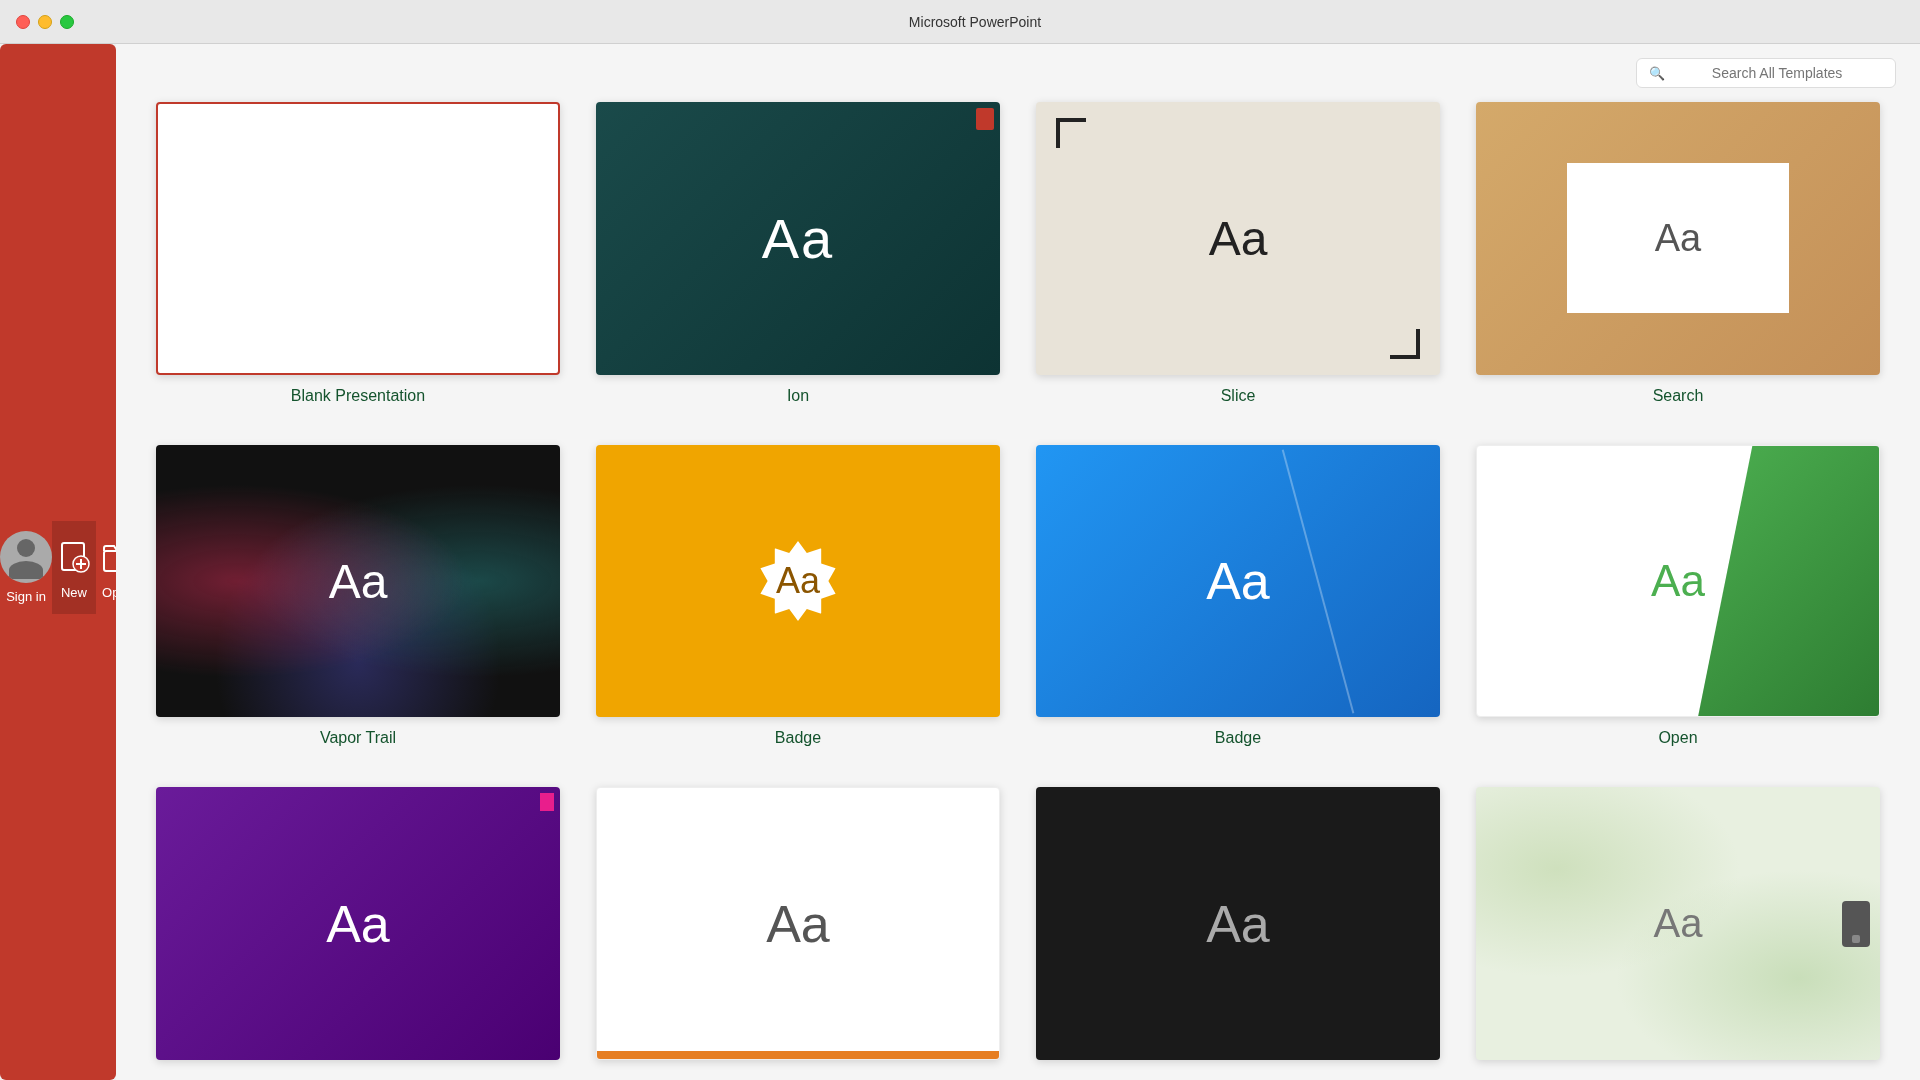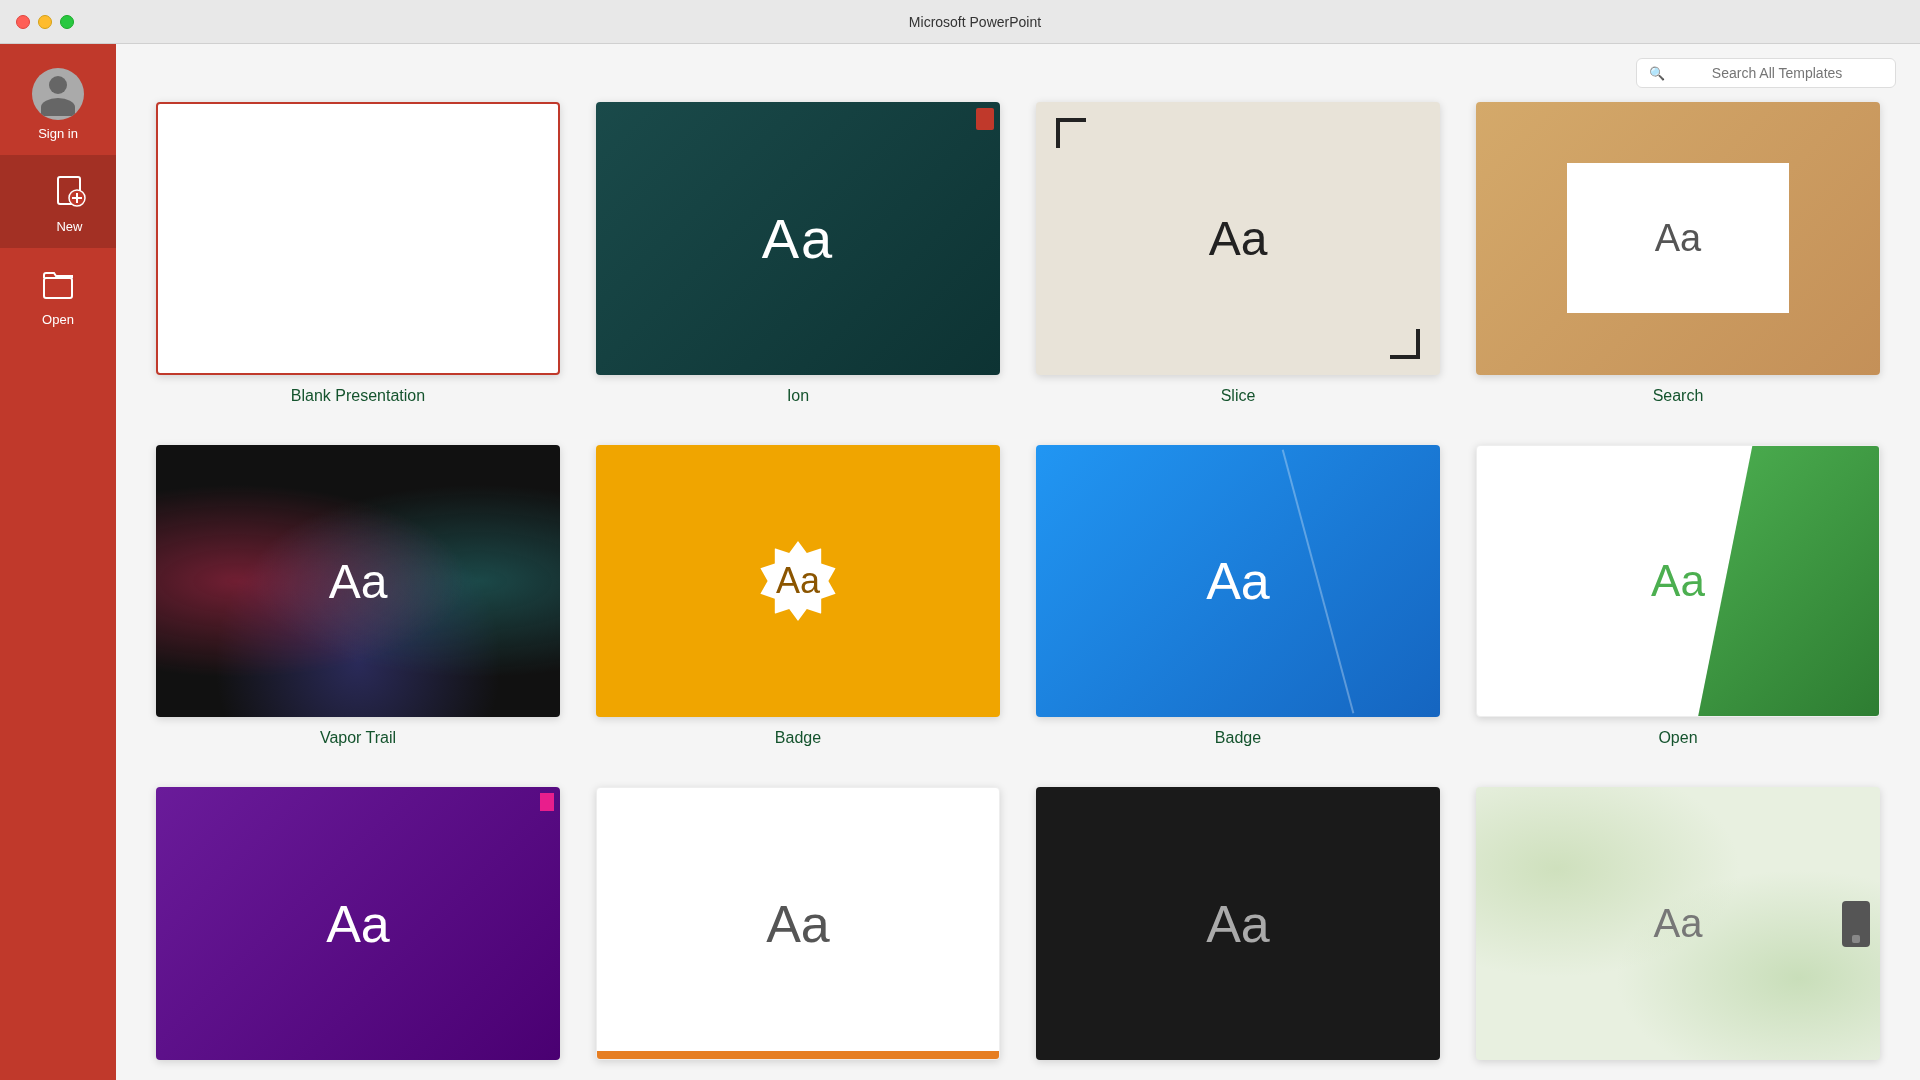--- a/index.html
+++ b/index.html
@@ -53,37 +53,38 @@
       display: flex;
       flex: 1;
       overflow: hidden;
     }
 
     
     .sidebar {
       width: 116px;
       background: #c0392b;
       display: flex;
-      flex-direction: column;
+      flex-direction: row;
       align-items: center;
       padding-top: 10px;
       flex-shrink: 0;
+      border-radius: 6px;
     }
 
     .sidebar-item {
       display: flex;
       flex-direction: column;
       align-items: center;
       width: 100%;
       padding: 14px 0;
       cursor: pointer;
       color: white;
       gap: 6px;
     }
-    .sidebar-item.active { background: rgba(0,0,0,0.15); padding-left: 23px; }
+    .sidebar-item.active { background: rgba(0,0,0,0.15); }
 
     .avatar-circle {
       width: 52px;
       height: 52px;
       border-radius: 50%;
       background: #aaa;
       display: flex;
       align-items: center;
       justify-content: center;
       overflow: hidden;

